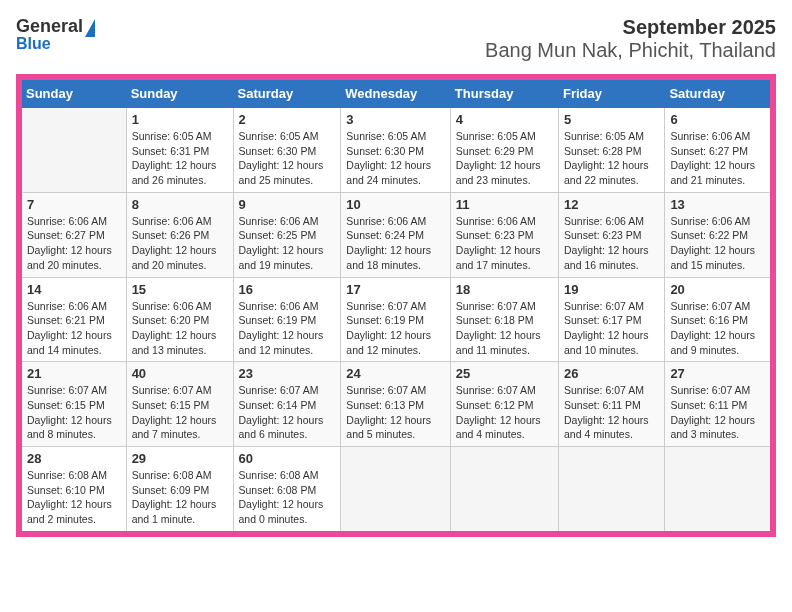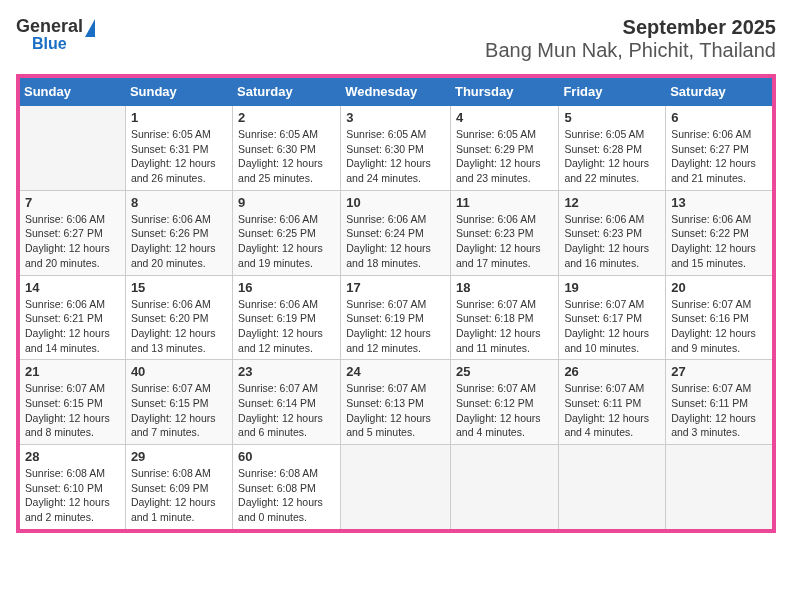--- a/index.html
+++ b/index.html
@@ -35,38 +35,38 @@
       height: 0;
       border-left: 10px solid transparent;
       border-bottom: 18px solid #1a6fc4;
       margin-left: 2px;
     }
     .logo-blue-label {
       font-size: 16px;
       font-weight: bold;
       color: #1a6fc4;
       margin-top: -2px;
-      margin-left: 16px;
+      margin-left: 0;
     }
     .title-block {
       text-align: right;
     }
     .month-title {
       font-size: 20px;
       font-weight: bold;
       color: #333;
     }
     .location {
       font-size: 20px;
       color: #555;
     }
     .calendar {
       width: 100%;
       border-collapse: collapse;
-      border: 4px solid #ec4899;
+      border: 6px solid #ec4899;
     }
     .calendar th {
       background-color: #2e74c0;
       color: #fff;
       font-size: 13px;
       font-weight: bold;
       padding: 6px 4px;
       text-align: left;
       border: 1px solid #2e74c0;
     }

